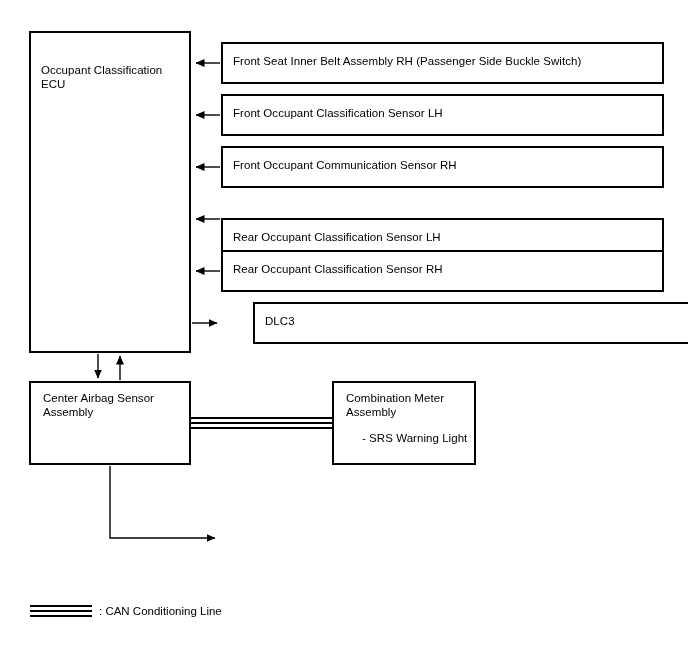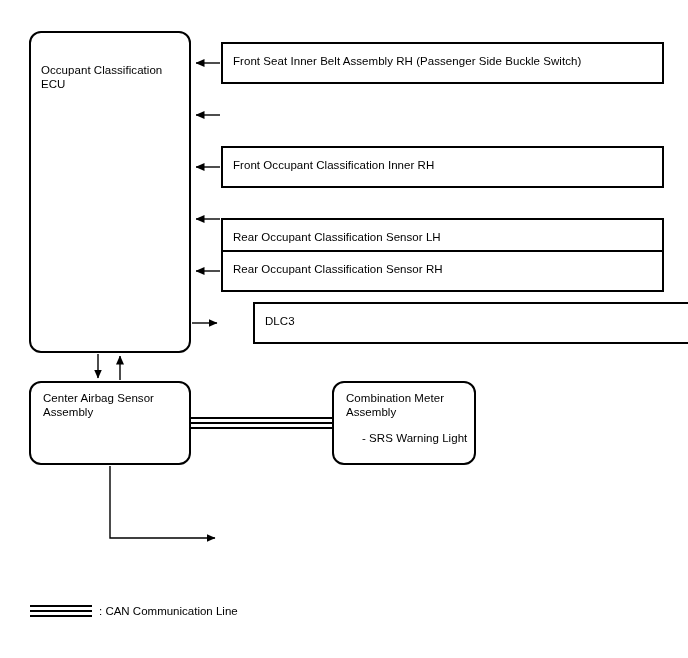--- a/index.html
+++ b/index.html
@@ -18,21 +18,21 @@
     background: #ffffff;
     overflow: hidden;
   }
   .node {
     position: absolute;
     box-sizing: border-box;
     background: #ffffff;
     border: 2px solid #000000;
   }
   .node.rounded {
-    border-radius: 12px;
+    border-radius: 0;
     padding-left: 20px;
   }
   .node .label {
     position: absolute;
     font-size: 11.5px;
     line-height: 14px;
     color: #000000;
     white-space: pre-line;
     letter-spacing: 0.05px;
   }
@@ -155,23 +155,26 @@
 
   <div class="node rounded ecu-box" style="left:29px; top:31px; width:162px; height:322px;">
     <div class="label">Occupant Classification
 ECU</div>
   </div>
 
   <div class="node sig-box" style="left:221px; top:42px; width:443px; height:42px;">
     <div class="label">Front Seat Inner Belt Assembly RH (Passenger Side Buckle Switch)</div>
   </div>
 
+  <div class="node sig-box" style="left:221px; top:94px; width:443px; height:42px;">
+    <div class="label">Front Occupant Classification Sensor LH</div>
+  </div>
 
   <div class="node sig-box" style="left:221px; top:146px; width:443px; height:42px;">
-    <div class="label">Front Occupant Classification Inner RH</div>
+    <div class="label">Front Occupant Communication Sensor RH</div>
   </div>
 
   <div class="node sig-box" style="left:221px; top:198px; width:443px; height:42px;margin-top:20px;">
     <div class="label">Rear Occupant Classification Sensor LH</div>
   </div>
 
   <div class="node sig-box" style="left:221px; top:250px; width:443px; height:42px;">
     <div class="label">Rear Occupant Classification Sensor RH</div>
   </div>
 
@@ -190,16 +193,16 @@
     <div class="label sub">- SRS Warning Light</div>
   </div>
 
 
   <div class="legend">
     <span class="legend-swatch">
       <i class="b1"></i>
         <i class="b2"></i>
         <i class="b3"></i>
     </span>
-    <span class="legend-text">: CAN Communication Line</span>
+    <span class="legend-text">: CAN Conditioning Line</span>
   </div>
 
 </div>
 
 </body></html>

